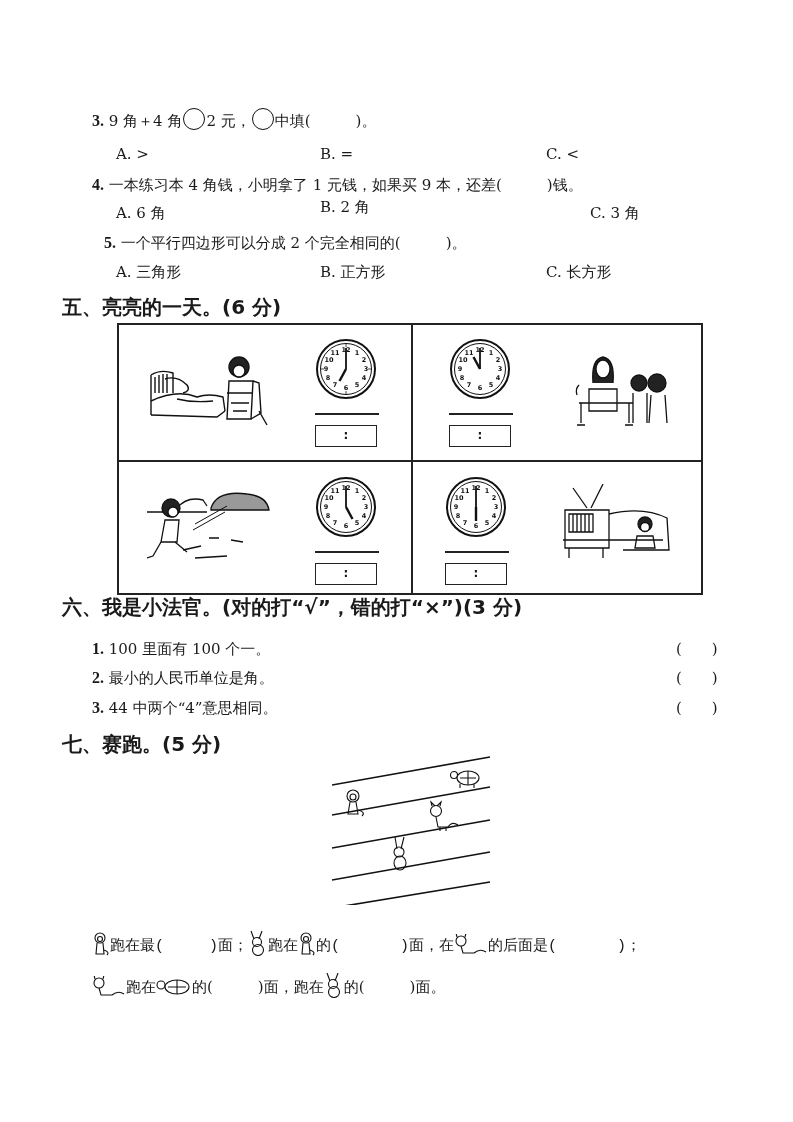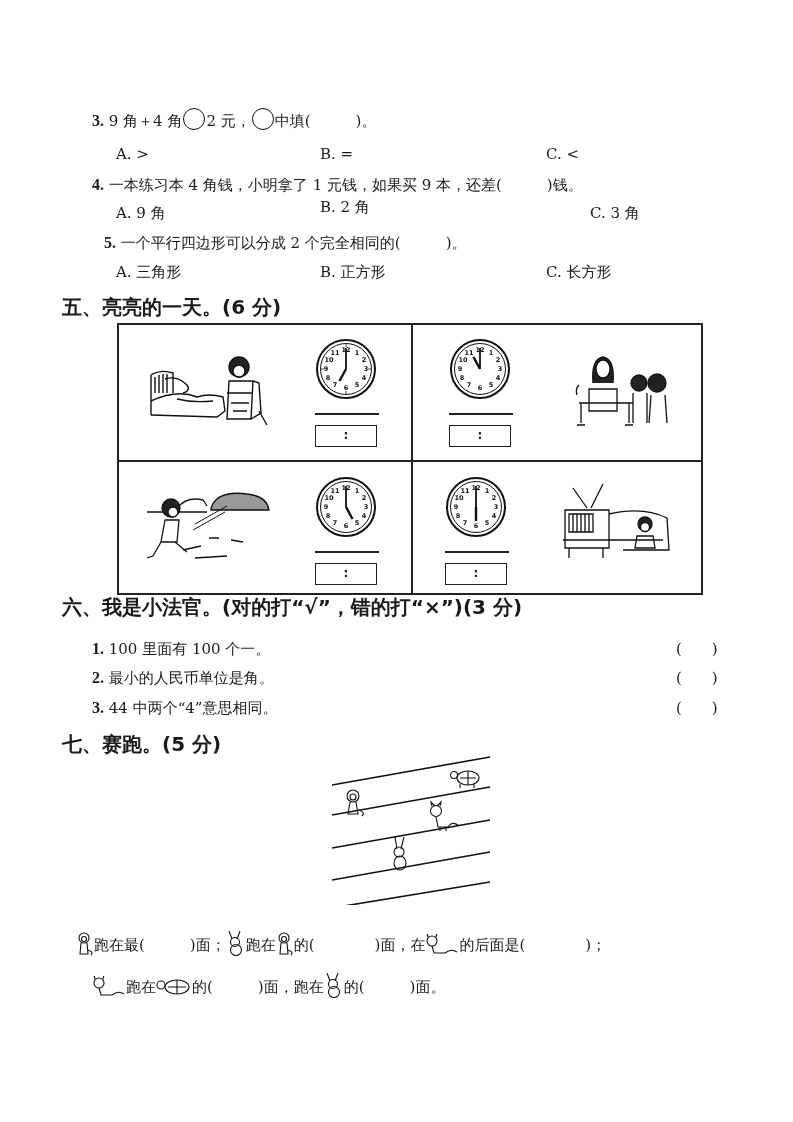--- a/index.html
+++ b/index.html
@@ -29,21 +29,21 @@
   <span>9 角＋4 角</span><span class="circle"></span><span>2 元，</span><span class="circle"></span><span>中填(　　　)。</span>
 </div>
 <div class="abs opt" style="left:116px; top:145px;">A. &gt;</div>
 <div class="abs opt" style="left:320px; top:145px;">B. =</div>
 <div class="abs opt" style="left:546px; top:145px;">C. &lt;</div>
 
 <div class="abs q" style="left:92px; top:176px;">
   <b>4.</b>
   <span>一本练习本 4 角钱，小明拿了 1 元钱，如果买 9 本，还差(　　　)钱。</span>
 </div>
-<div class="abs opt" style="left:116px; top:204px;">A. 9 角</div>
+<div class="abs opt" style="left:116px; top:204px;">A. 6 角</div>
 <div class="abs opt" style="left:320px; top:198px;">B. 2 角</div>
 <div class="abs opt" style="left:546px; top:204px;margin-left:44px;">C. 3 角</div>
 
 <div class="abs q" style="left:92px; top:234px;margin-left:12px;">
   <b>5.</b>
   <span>一个平行四边形可以分成 2 个完全相同的(　　　)。</span>
 </div>
 <div class="abs opt" style="left:116px; top:263px;">A. 三角形</div>
 <div class="abs opt" style="left:320px; top:263px;">B. 正方形</div>
 <div class="abs opt" style="left:546px; top:263px;">C. 长方形</div>
@@ -267,21 +267,21 @@
     </g>
 
     <g transform="translate(60,86)" fill="none" stroke="#111" stroke-width="1.1">
       <path d="M5 8 L3 -4 M9 8 L12 -4"></path>
       <circle cx="7" cy="11" r="5"></circle>
         <ellipse cx="8" cy="22" rx="6" ry="7"></ellipse>
     </g>
   </svg>
 </div>
 
-<div class="abs q" style="left:76px; top:930px;">
+<div class="abs q" style="left:92px; top:930px;font-family:Liberation Mono, monospace;">
   <svg class="race-icon" width="18" height="24" viewBox="0 0 18 24">
       <g fill="none" stroke="#111" stroke-width="1.1">
         <circle cx="8" cy="6" r="5"></circle>
         <circle cx="8" cy="7" r="2.5"></circle>
         <path d="M5 11 L4 22 L12 22 L11 11 M12 18 Q18 20 15 23"></path>
       </g>
     </svg><span>跑在最(　　　)面；</span><svg class="race-icon" width="20" height="26" viewBox="0 0 20 26">
       <g fill="none" stroke="#111" stroke-width="1.1">
         <path d="M6 9 L3 1 M11 9 L14 1"></path>
         <circle cx="9" cy="12" r="4.5"></circle>

